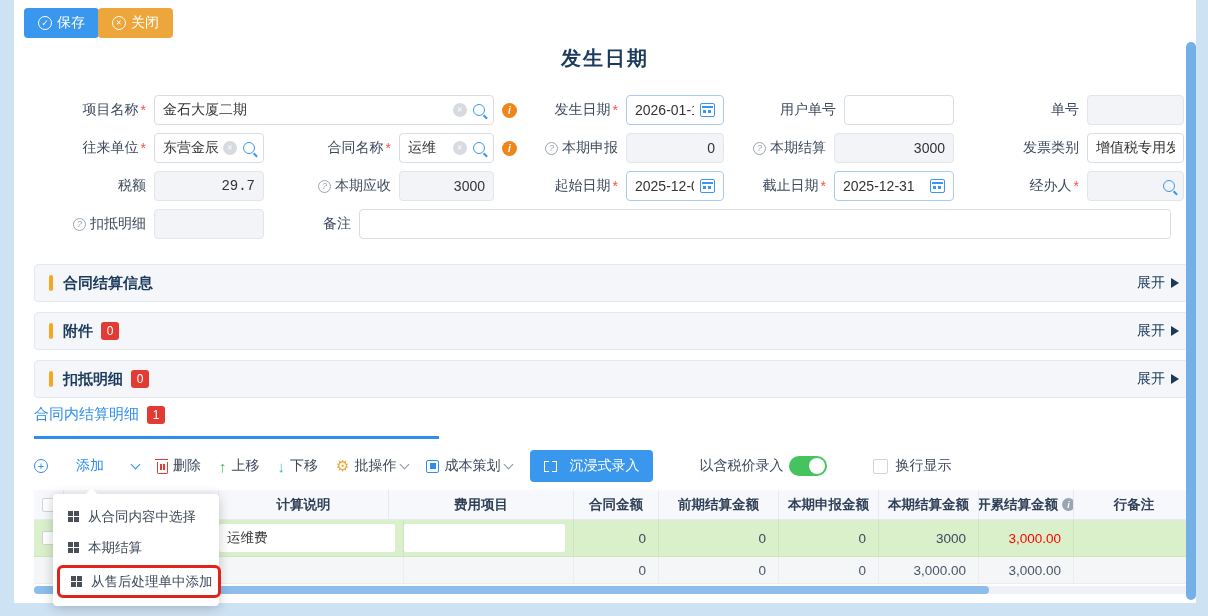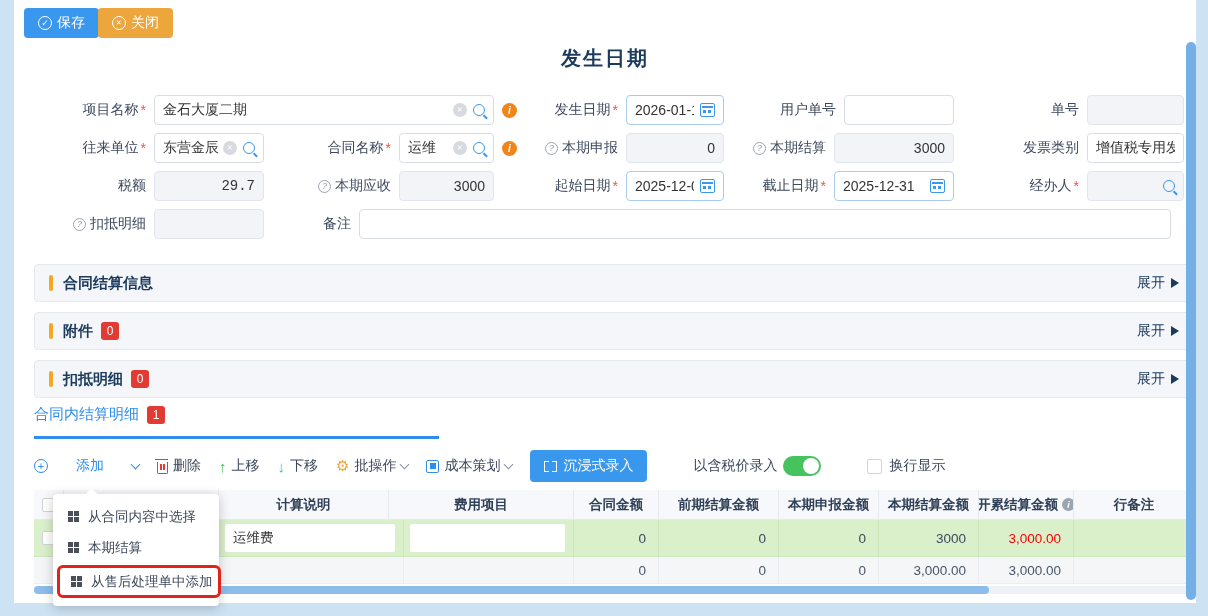--- a/index.html
+++ b/index.html
@@ -77,39 +77,39 @@
   .plus-ic::before{ content:"+"; margin-top:-1px; }
   .trash-ic { width:11px; height:12px; border:1.5px solid #e23b34; border-top:none; border-radius:0 0 2px 2px; position:relative; margin-top:3px; }
   .trash-ic::before { content:""; position:absolute; left:-3px; top:-3px; width:13px; height:1.5px; background:#e23b34; }
   .trash-ic::after { content:""; position:absolute; left:2px; top:2px; width:1.5px; height:6px; background:#e23b34; box-shadow:3px 0 0 #e23b34; }
   .arrow-up { color:#4cb958; font-size:15px; font-weight:bold; }
   .arrow-down { color:#2fbfc9; font-size:15px; font-weight:bold; }
   .gear-ic { color:#f0a53a; font-size:15px; }
   .cost-ic { width:13px; height:13px; border:1.5px solid #2e8ded; border-radius:2px; position:relative; }
   .cost-ic::before { content:""; position:absolute; inset:2.5px; background:#2e8ded; }
   .btn-immersive { height:32px; background:#3a97ee; color:#fff; border-radius:4px; display:flex; align-items:center;
-                   gap:6px; padding:0 14px; font-size:14px; cursor:pointer; }
+                   gap:12px; padding:0 14px; font-size:14px; cursor:pointer; }
   .fs-ic { display:flex; gap:3px; }
   .fs-ic span { width:5px; height:11px; border:1.6px solid #fff; }
   .fs-ic span:first-child { border-right:none; } .fs-ic span:last-child { border-left:none; }
   .toggle-group { display:flex; align-items:center; gap:6px; margin-left:28px; }
   .toggle { width:38px; height:20px; background:#46c25f; border-radius:10px; position:relative; cursor:pointer; }
   .toggle .knob { position:absolute; right:2px; top:2px; width:16px; height:16px; background:#fff; border-radius:50%; }
   .cb-group { display:flex; align-items:center; gap:7px; margin-left:28px; }
   .checkbox { width:15px; height:15px; border:1px solid #cfd4dc; border-radius:2px; background:#fff; }
 
   
   .grid { position:absolute; left:20px; top:490px; width:1160px; font-size:13.5px; color:#3c485c; }
   .trow { display:flex; width:1160px; }
   .thead { height:30px; background:#f6f8fb; border-bottom:1px solid #e6eaf0; font-weight:bold; color:#2f3f57; }
   .tc { display:flex; align-items:center; justify-content:center; border-right:1px solid #edf0f4; overflow:hidden; white-space:nowrap; }
   .thead .tc { border-right:1px solid #e6eaf0; }
   .tc:last-child { border-right:none; }
   .tc.num { justify-content:flex-end; padding-right:12px; }
-  .tc.left { justify-content:flex-start; padding-left:6px; }
+  .tc.left { justify-content:flex-start; }
   .col-cb{width:30px;} .col-x{width:155px;} .col-fee{width:185px;} .col-calc{width:170px;}
   .col-amt{width:85px;} .col-prev{width:120px;} .col-dec{width:100px;} .col-set{width:100px;}
   .col-acc{width:95px;} .col-rem{width:120px;}
   .row-data { height:37px; background:#daf0cb; border-bottom:1px solid #cfe6bd; }
   .row-data .tc { border-right:1px solid #cde4bc; }
   .row-total { height:27px; background:#f5f6f8; border-bottom:1px solid #ebedf1; color:#4a5568; }
   .row-total .tc { border-right:1px solid #ebedf1; }
   .cell-input { background:#fff; border-radius:2px; height:28px; display:flex; align-items:center;
                 padding:0 8px; width:calc(100% - 8px); font-size:13.5px; color:#333; }
   .red-amt { color:#ff0000; }

